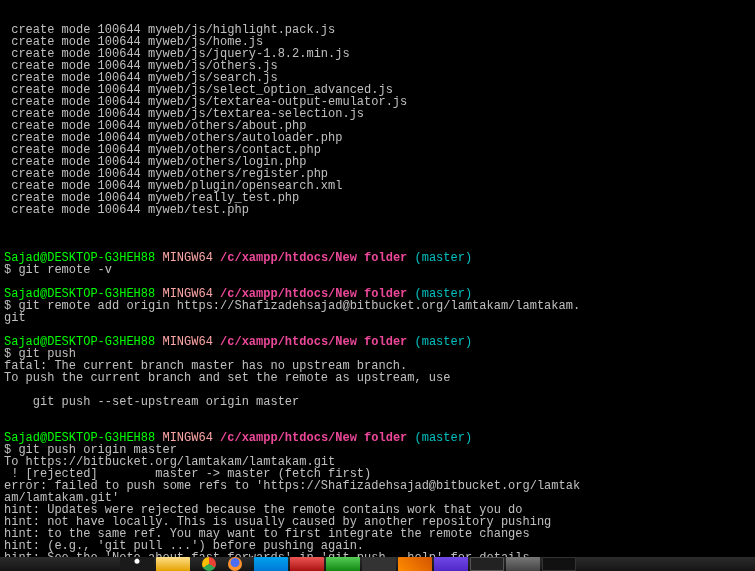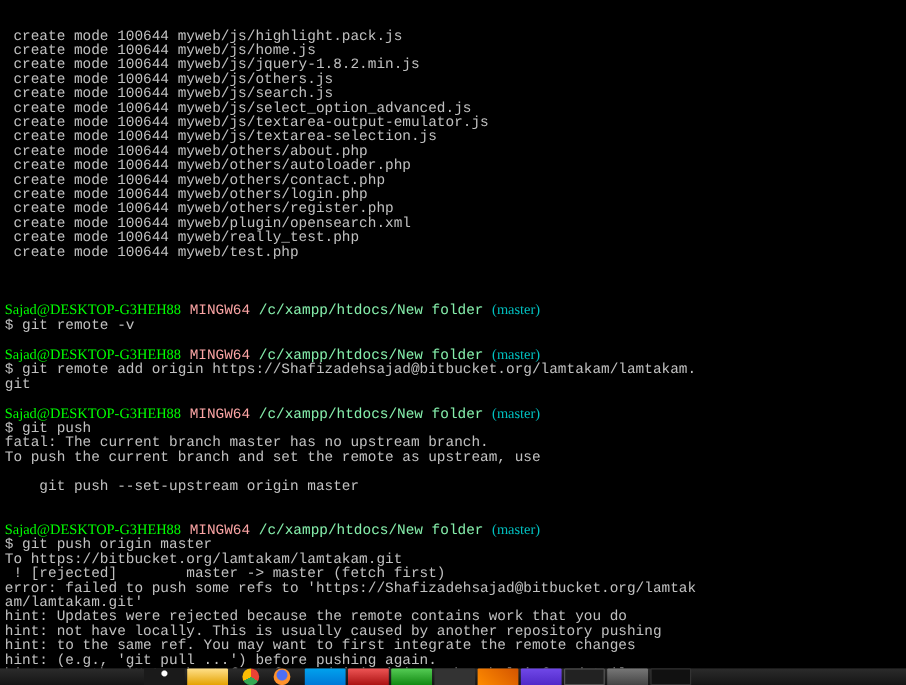--- a/index.html
+++ b/index.html
@@ -15,24 +15,24 @@
     position: relative;
   }
   .terminal {
     padding: 0 4px;
     white-space: pre;
     width: 611px;
     height: 557px;
     overflow: hidden;
   }
   .line { display: block; min-height: 12px; }
-  .user   { color: #00ff00; font-family: Liberation Serif, serif; }
+  .user   { color: #00ff00; }
   .mingw  { color: #fca5a5; }
-  .path   { color: #86efac; }
-  .branch { color: #00c0c0; font-family: Liberation Serif, serif; }
+  .path   { color: #ec4899; font-weight: bold; }
+  .branch { color: #00c0c0; }
   .taskbar {
     position: absolute;
     left: 0; bottom: 0;
     width: 755px;
     height: 14px;
     background: linear-gradient(#2b2b2b,#151515);
     display: flex;
     align-items: flex-end;
   }
   .tb-item {

